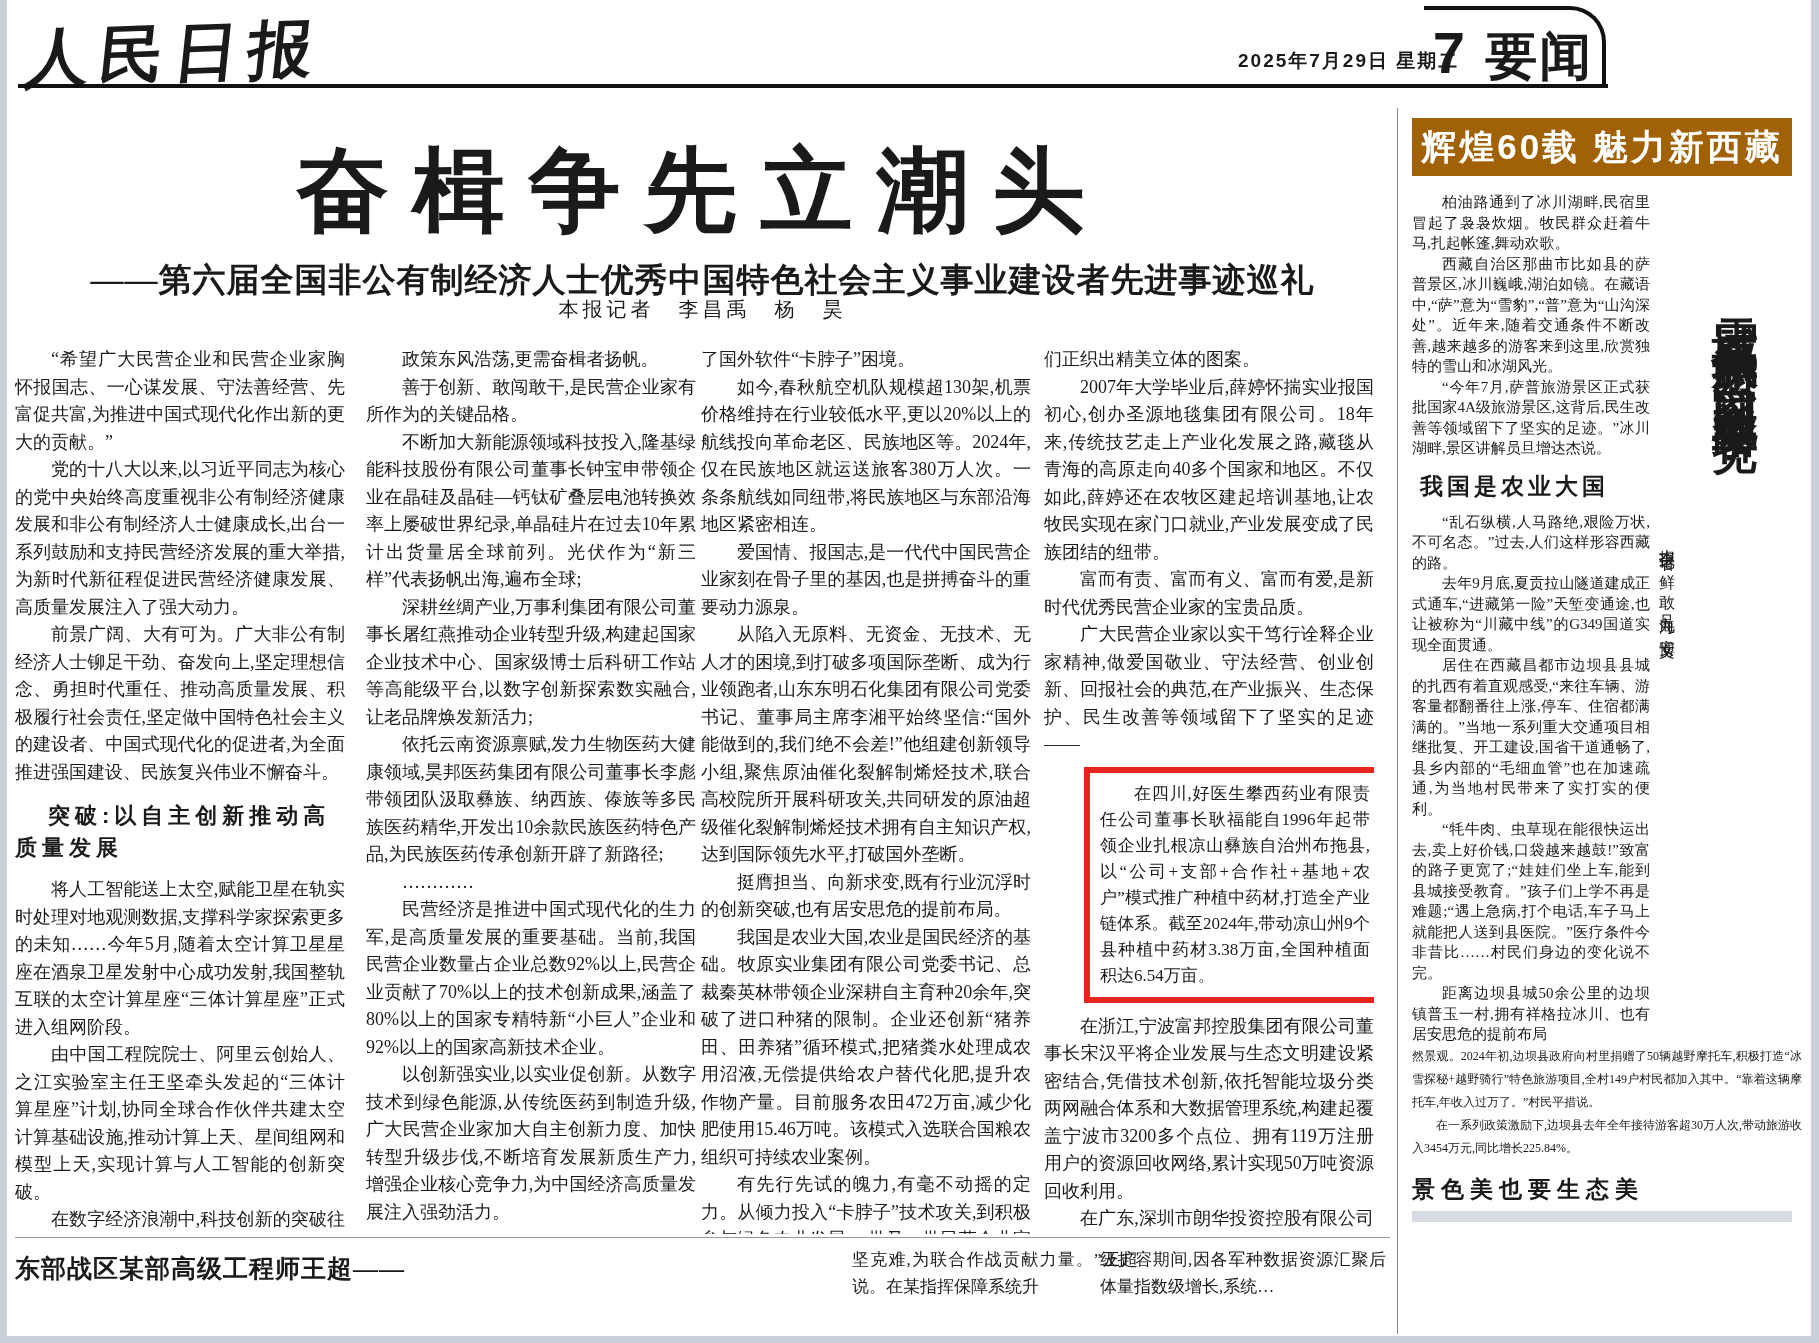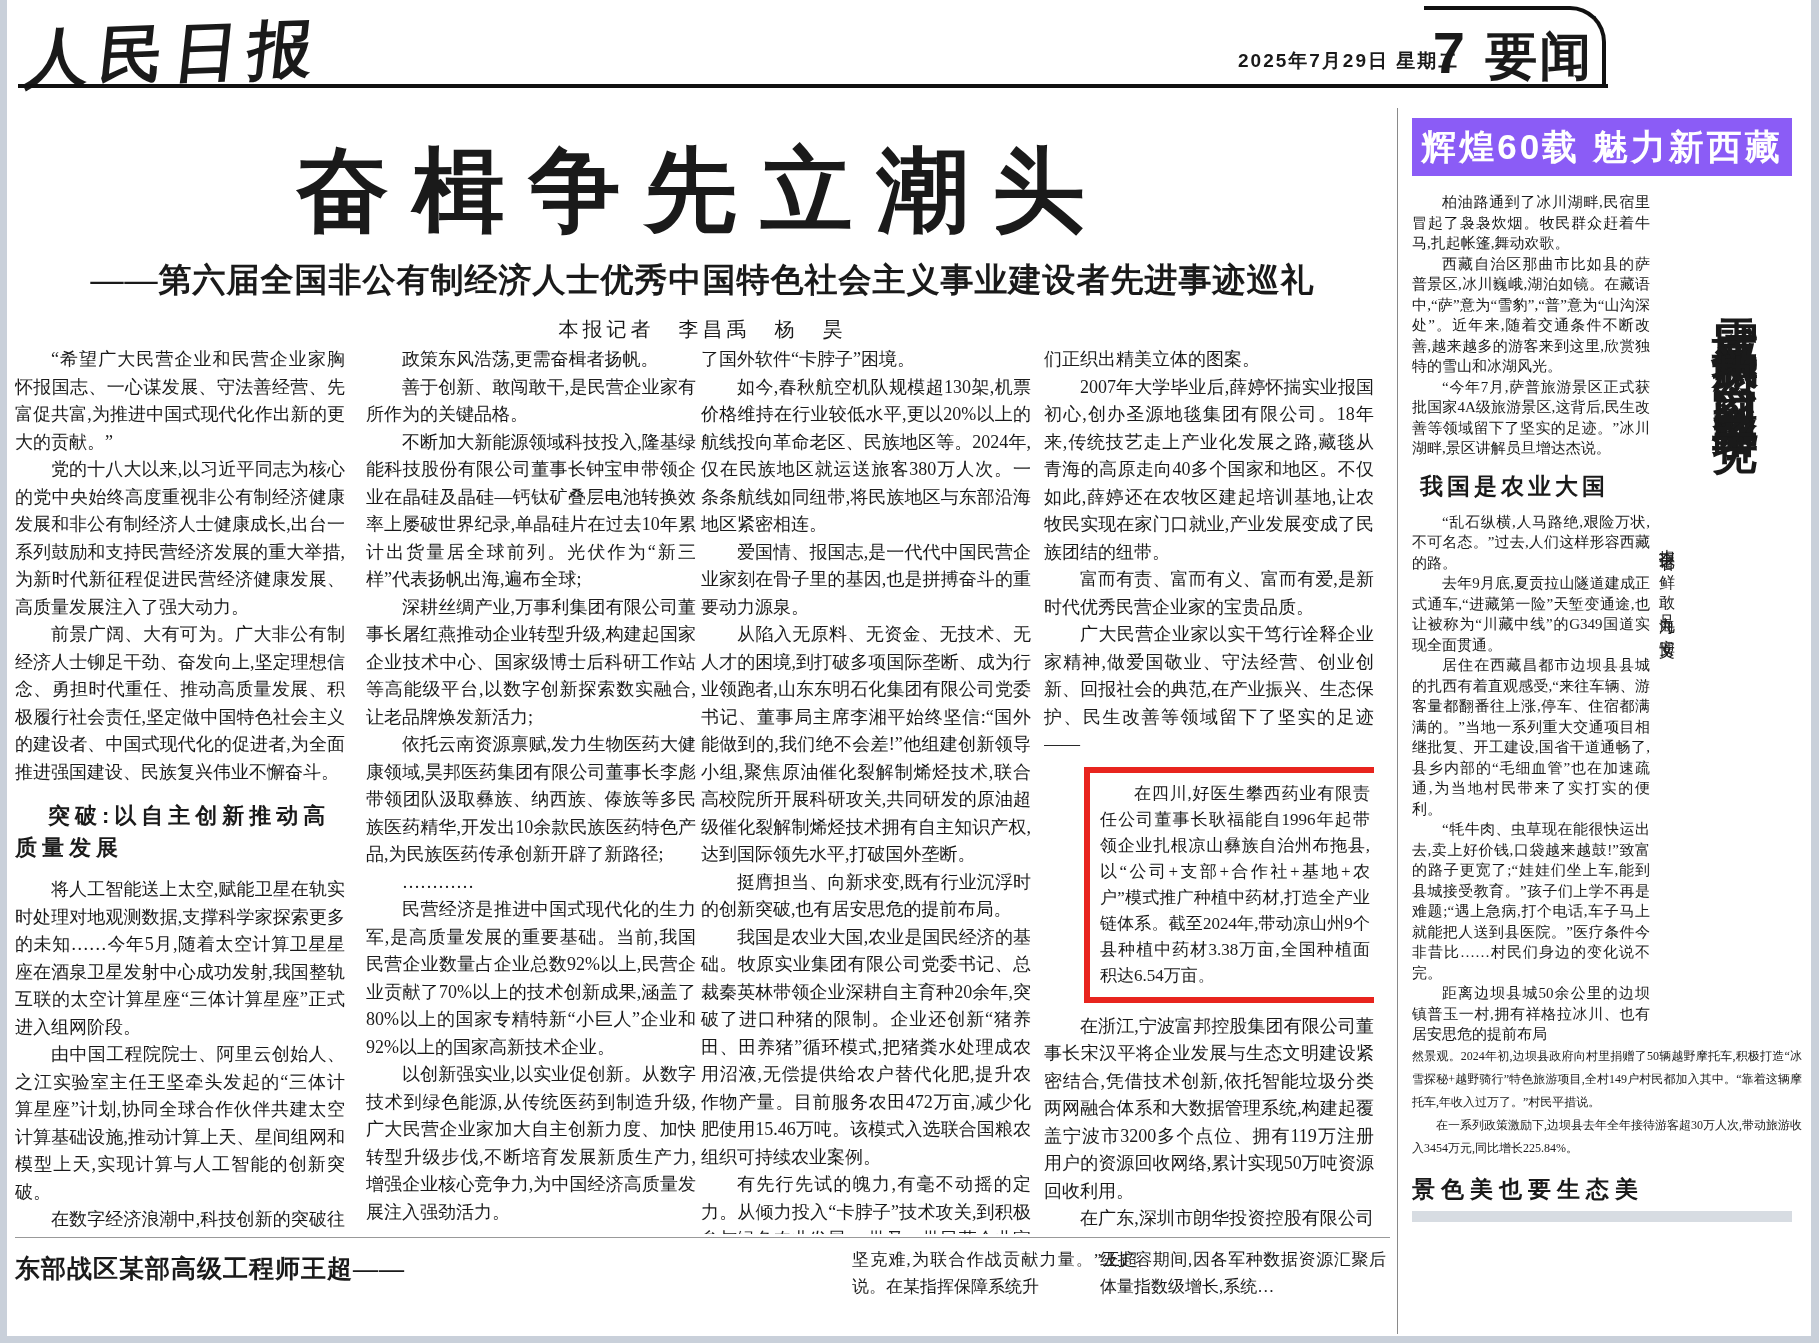--- a/index.html
+++ b/index.html
@@ -15,41 +15,41 @@
         border-top:4px solid #111;border-right:4px solid #111;border-top-right-radius:36px;
         display:flex;align-items:flex-end;justify-content:center;gap:20px;padding-bottom:2px;box-sizing:border-box;}
   #pagebox .num{font-size:58px;font-weight:bold;font-family:"Liberation Sans",sans-serif;line-height:1;}
   #pagebox .sec{font-size:52px;font-weight:900;font-family:"Liberation Sans",sans-serif;line-height:1;letter-spacing:2px;}
   #mastrule{position:absolute;left:18px;top:84px;width:1590px;height:4px;background:#111;}
   
   #headline{position:absolute;left:15px;top:140px;width:1375px;text-align:center;
         font-size:92px;font-weight:900;font-family:"Liberation Sans",sans-serif;letter-spacing:24px;line-height:1.1;}
   #subheadline{position:absolute;left:15px;top:258px;width:1375px;text-align:center;
         font-size:33px;font-weight:bold;letter-spacing:1px;}
-  #byline{position:absolute;left:15px;top:316px;width:1375px;text-align:center;
+  #byline{position:absolute;left:15px;top:296px;width:1375px;text-align:center;
         font-size:20px;letter-spacing:4px;}
   .col{position:absolute;top:346px;width:330px;height:888px;overflow:hidden;
        font-size:18px;line-height:27.5px;text-align:justify;}
   #col1{left:15px;} #col2{left:358px;margin-left:8px;} #col3{left:701px;} #col4{left:1044px;}
   .p{margin:0;text-indent:2em;}
   .pc{margin:0;text-indent:0;}
   .ch{margin:14px 0 12px 0;font-family:Liberation Sans, sans-serif;font-weight:bold;
       font-size:22px;line-height:32px;letter-spacing:5px;text-indent:1.5em;text-align:left;}
   .hlbox{margin:8px -12px 10px 40px;border:6px solid #e8241e;padding:8px 10px;line-height:26px;font-size:17px;}
   #vdivider{position:absolute;left:1397px;top:108px;width:1px;height:1226px;background:#8a8a8a;}
   
   #botrule{position:absolute;left:15px;top:1237px;width:1375px;height:1px;background:#999;}
   #bot-headline{position:absolute;left:15px;top:1252px;width:420px;
         font-size:25px;font-weight:bold;letter-spacing:1px;}
   .bfrag{position:absolute;top:1246px;width:286px;height:92px;overflow:hidden;
         font-size:17px;line-height:27px;text-align:justify;}
   #bfragA{left:852px;} #bfragB{left:1100px;}
   
   #sidebar{position:absolute;left:1412px;top:118px;width:392px;}
-  #banner{width:380px;height:58px;background:#8b5cf6;color:#ffffff;
+  #banner{width:380px;height:58px;background:#a16207;color:#ffffff;
         font-family:"Liberation Sans",sans-serif;font-weight:bold;font-size:35px;
         letter-spacing:3px;text-align:center;line-height:58px;}
   .sb-narrow{width:238px;font-size:15px;line-height:20.5px;text-align:justify;}
   .sb-wide{width:390px;font-size:12px;line-height:23px;text-align:justify;}
   .sb-sub{width:300px;margin:12px 0 10px 8px;font-family:"Liberation Sans",sans-serif;
         font-weight:bold;font-size:23px;letter-spacing:4px;}
   .sb-sub2{width:390px;margin:14px 0 6px 0;text-align:left;font-family:"Liberation Sans",sans-serif;
         font-weight:bold;font-size:23px;letter-spacing:6px;}
   #sb-lead{margin-top:16px;}
   #vheadline{position:absolute;left:1703px;top:282px;height:830px;

